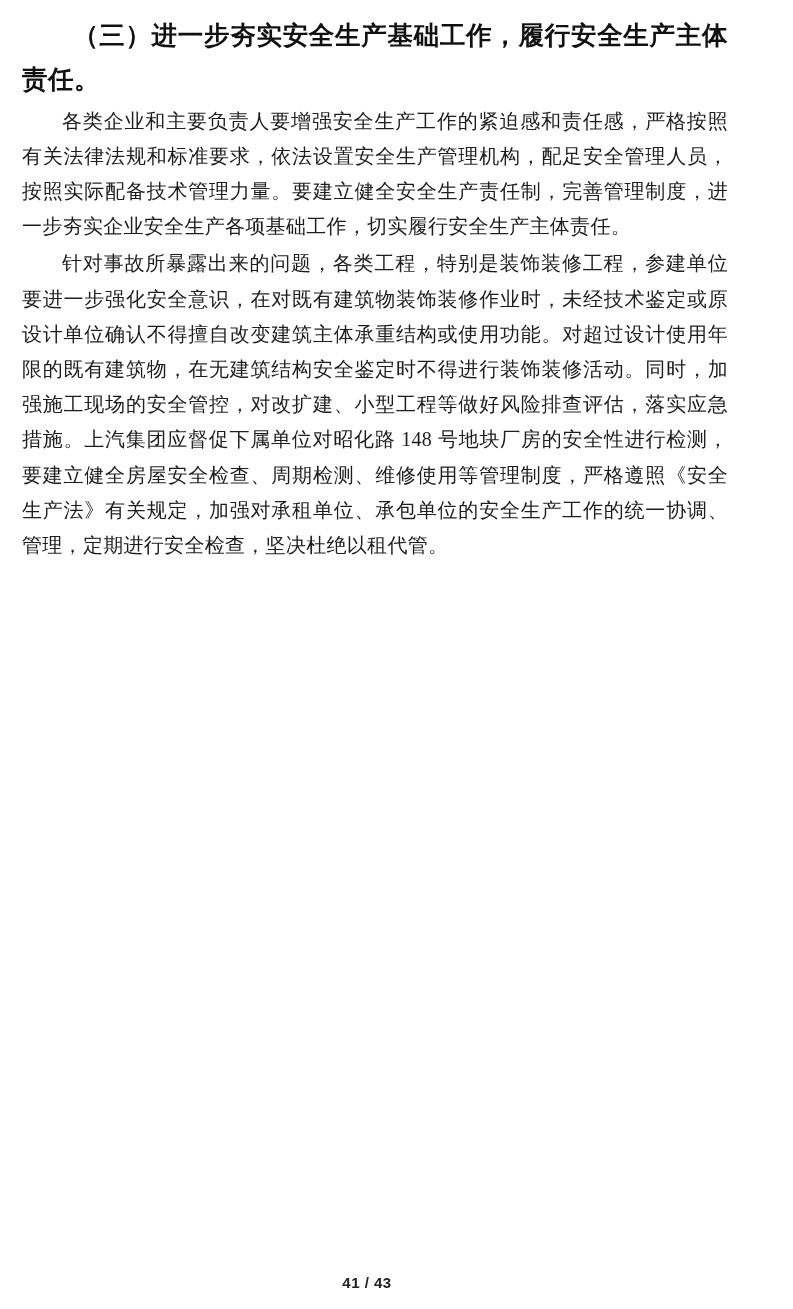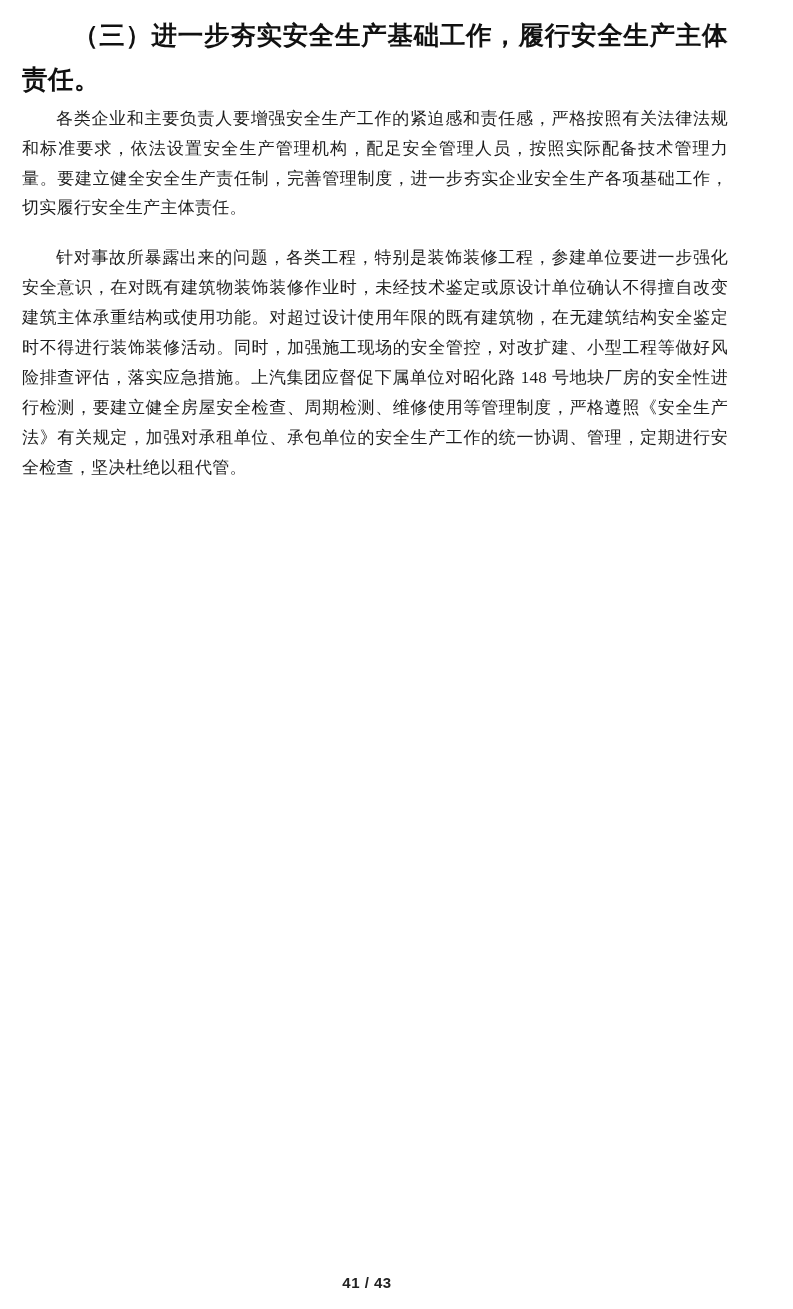--- a/index.html
+++ b/index.html
@@ -27,31 +27,31 @@
     font-weight: bold;
     line-height: 1.72;
     letter-spacing: 0.5px;
     text-align: justify;
     text-justify: inter-ideograph;
     margin: 0 0 2px 0;
     text-indent: 2em;
     color: #111;
   }
   .doc-para {
-    font-size: 17px;
+    font-size: 20px;
     line-height: 1.76;
     letter-spacing: 0.3px;
     text-align: justify;
     text-justify: inter-ideograph;
     margin: 0;
     text-indent: 2em;
     color: #1d1d1d;
   }
   .doc-para + .doc-para {
-    margin-top: 20px;
+    margin-top: 2px;
   }
   .page-footer {
     position: absolute;
     left: 0;
     right: 16px;
     bottom: 18px;
     text-align: center;
     font-size: 15px;
     font-weight: bold;
     font-family: "Liberation Sans", sans-serif;

